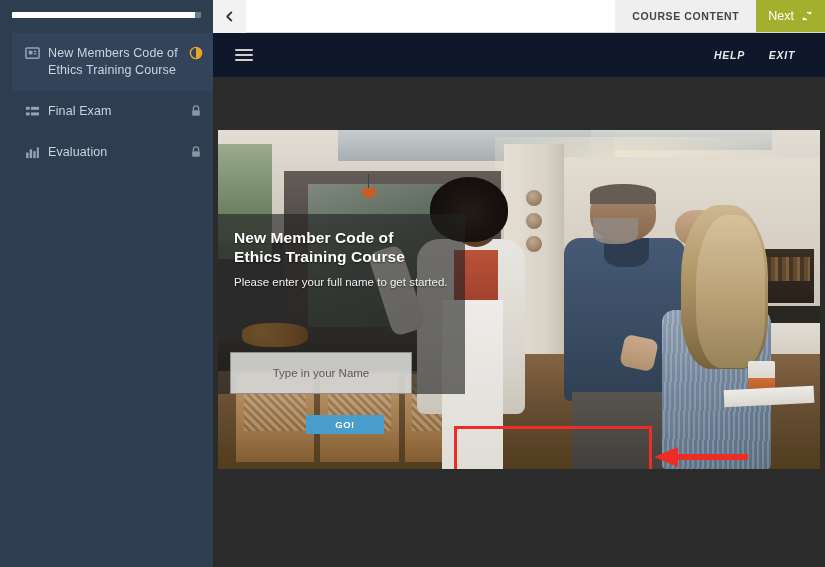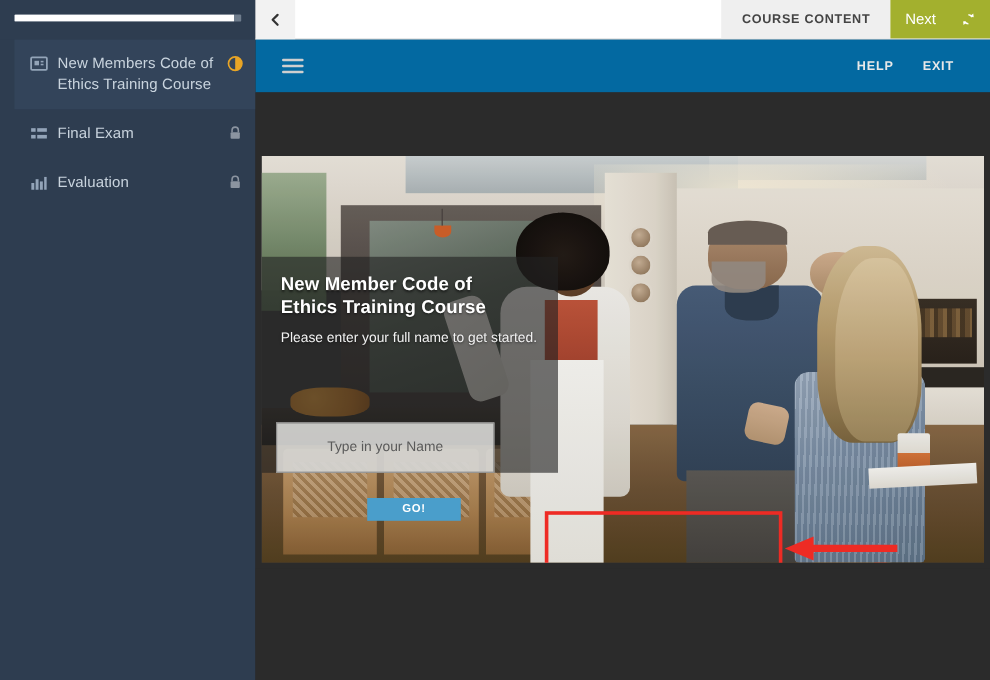--- a/index.html
+++ b/index.html
@@ -127,36 +127,37 @@
     font-size: 10.5px;
     font-weight: bold;
     letter-spacing: .6px;
     color: #444;
     cursor: pointer;
   }
   .next-btn {
     background: #a3b02e;
     display: flex;
     align-items: center;
-    gap: 21px;
+    gap: 7px;
     padding: 0 12px;
     color: #ffffff;
     font-size: 12.5px;
     cursor: pointer;
   }
   .next-btn svg { width: 12px; height: 12px; display: block; }
 
   
   .player-bar {
     height: 44px;
     flex: 0 0 44px;
-    background: #0369a1;
+    background: #0f172a;
     display: flex;
     align-items: center;
     padding: 0 30px 0 22px;
+    font-style: italic;
   }
   .hamburger { width: 18px; cursor: pointer; }
   .hamburger span {
     display: block;
     height: 2px;
     background: #cfcfcf;
     margin: 3px 0;
     border-radius: 1px;
   }
   .player-spacer { flex: 1 1 auto; }

